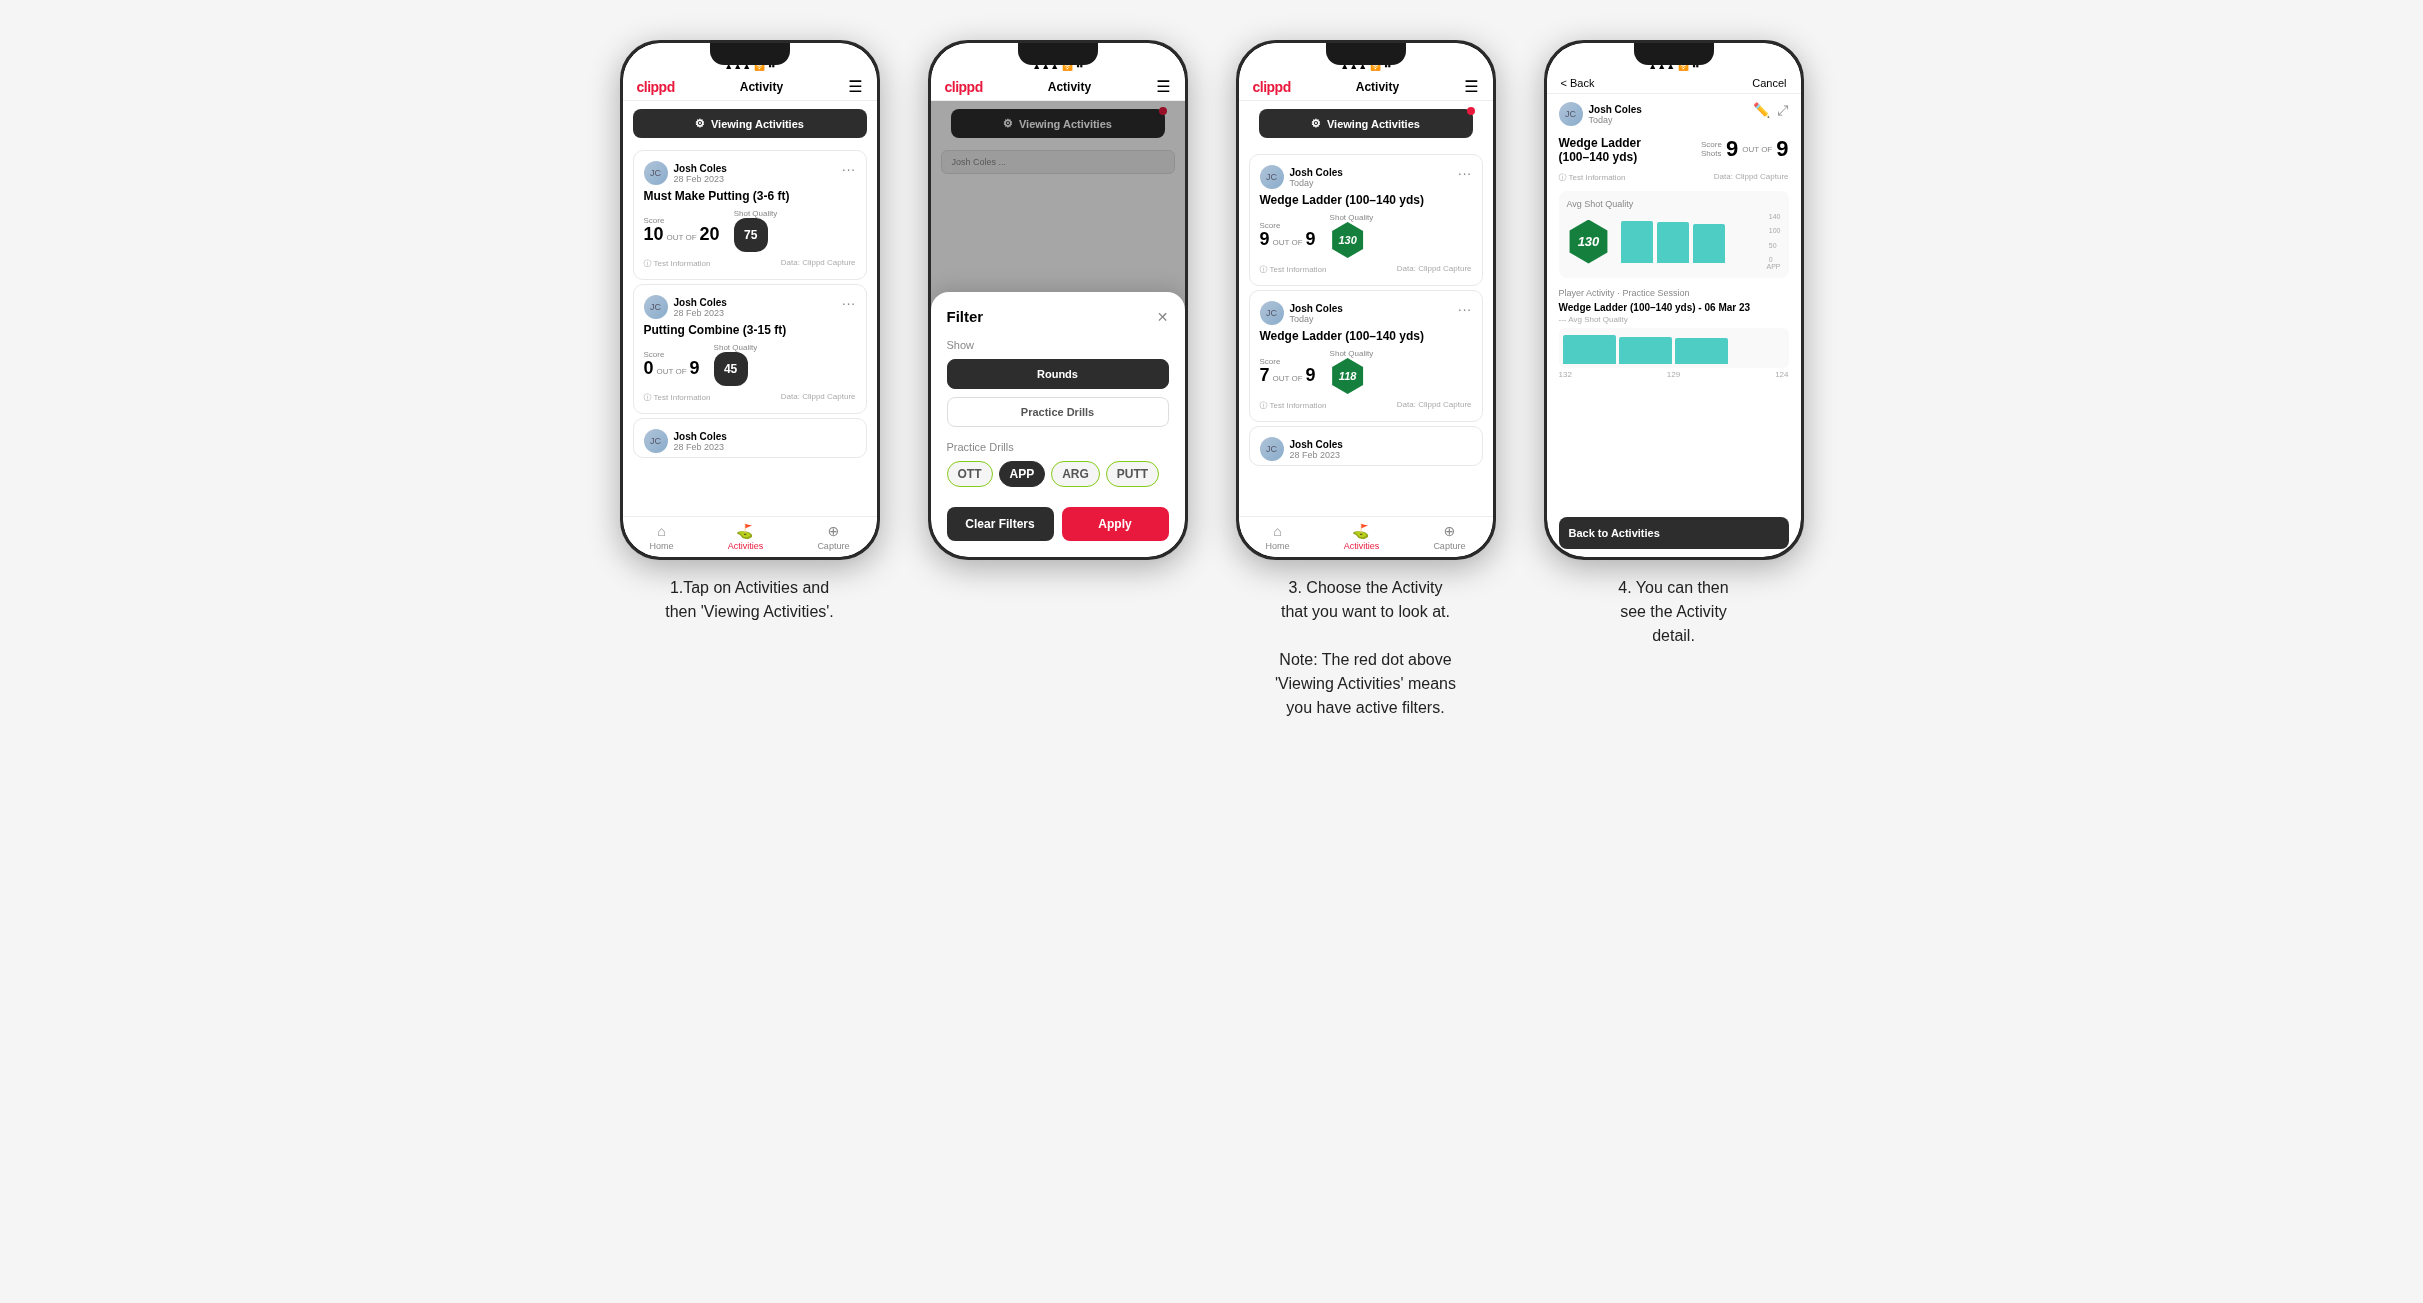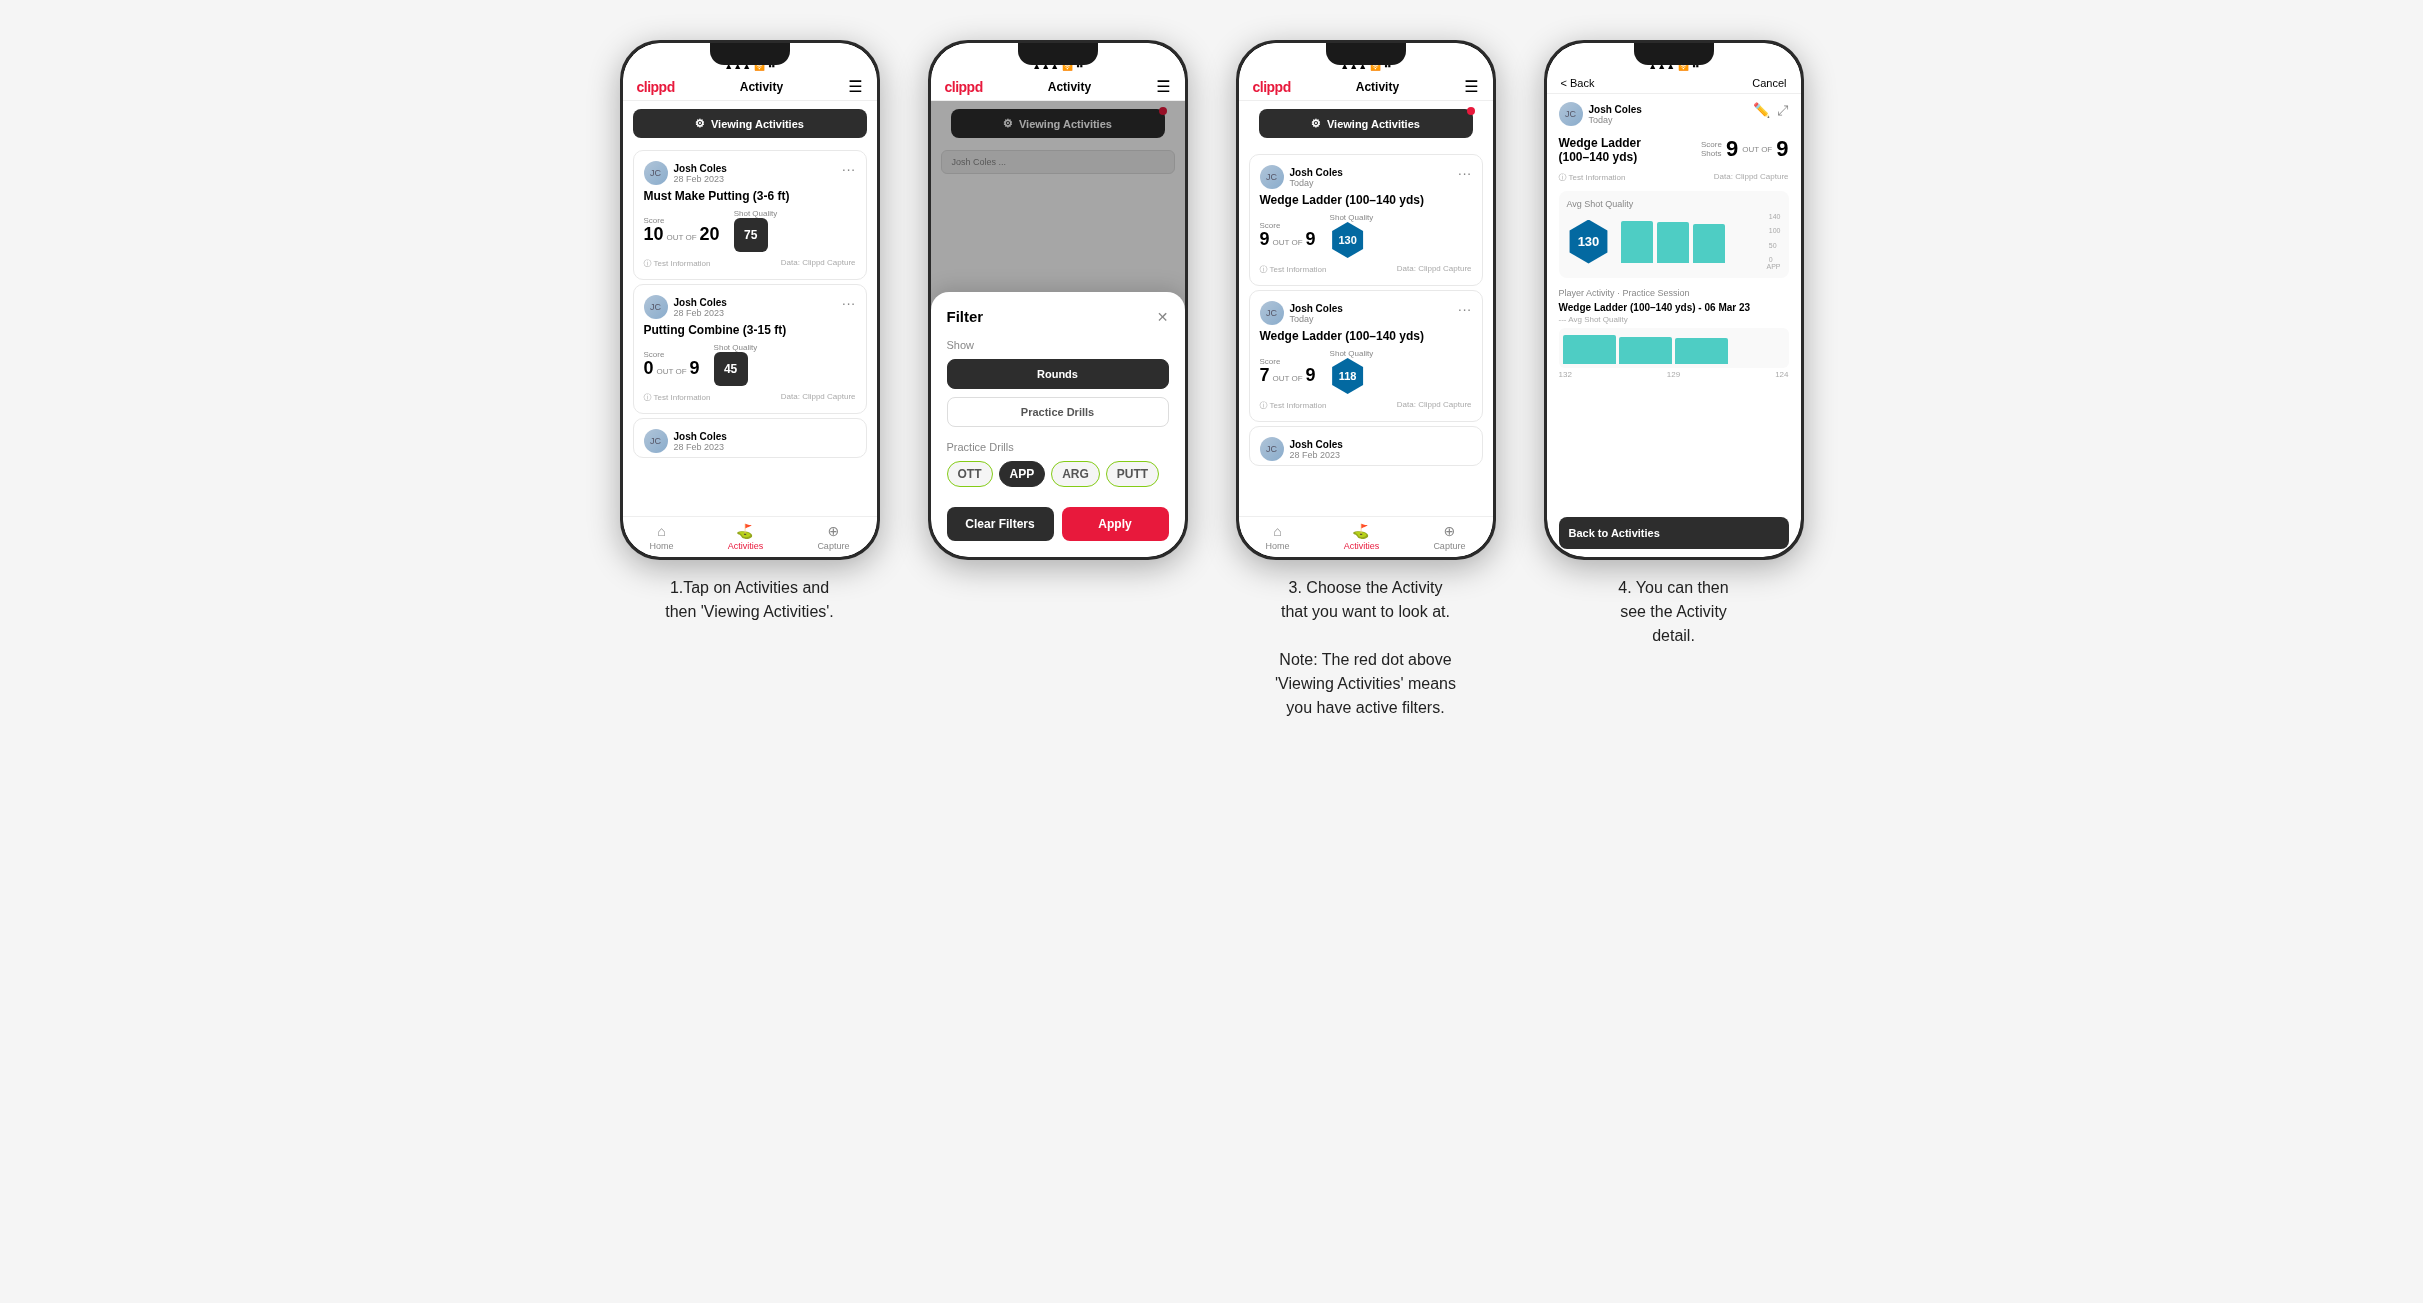--- a/index.html
+++ b/index.html
@@ -168,39 +168,40 @@
     .stat-out-of {
       display: flex;
       align-items: baseline;
       gap: 3px;
     }
     .out-of-text { font-size: 8px; color: #888; font-weight: 400; }
     .shot-quality-badge {
       width: 34px;
       height: 34px;
       background: #2d2d2d;
-      border-radius: 6px;
+      border-radius: 12px;
       display: flex;
       align-items: center;
       justify-content: center;
       color: #fff;
       font-size: 12px;
       font-weight: 800;
     }
     .hex-shape {
       width: 36px;
       height: 36px;
-      background: #0369a1;
+      background: #15803d;
       clip-path: polygon(50% 0%, 93% 25%, 93% 75%, 50% 100%, 7% 75%, 7% 25%);
       display: flex;
       align-items: center;
       justify-content: center;
       color: #fff;
       font-size: 11px;
       font-weight: 800;
+      font-style: italic;
     }
     .card-footer {
       display: flex;
       justify-content: space-between;
       margin-top: 6px;
       font-size: 8px;
       color: #aaa;
     }
     .bottom-nav {
       display: flex;

